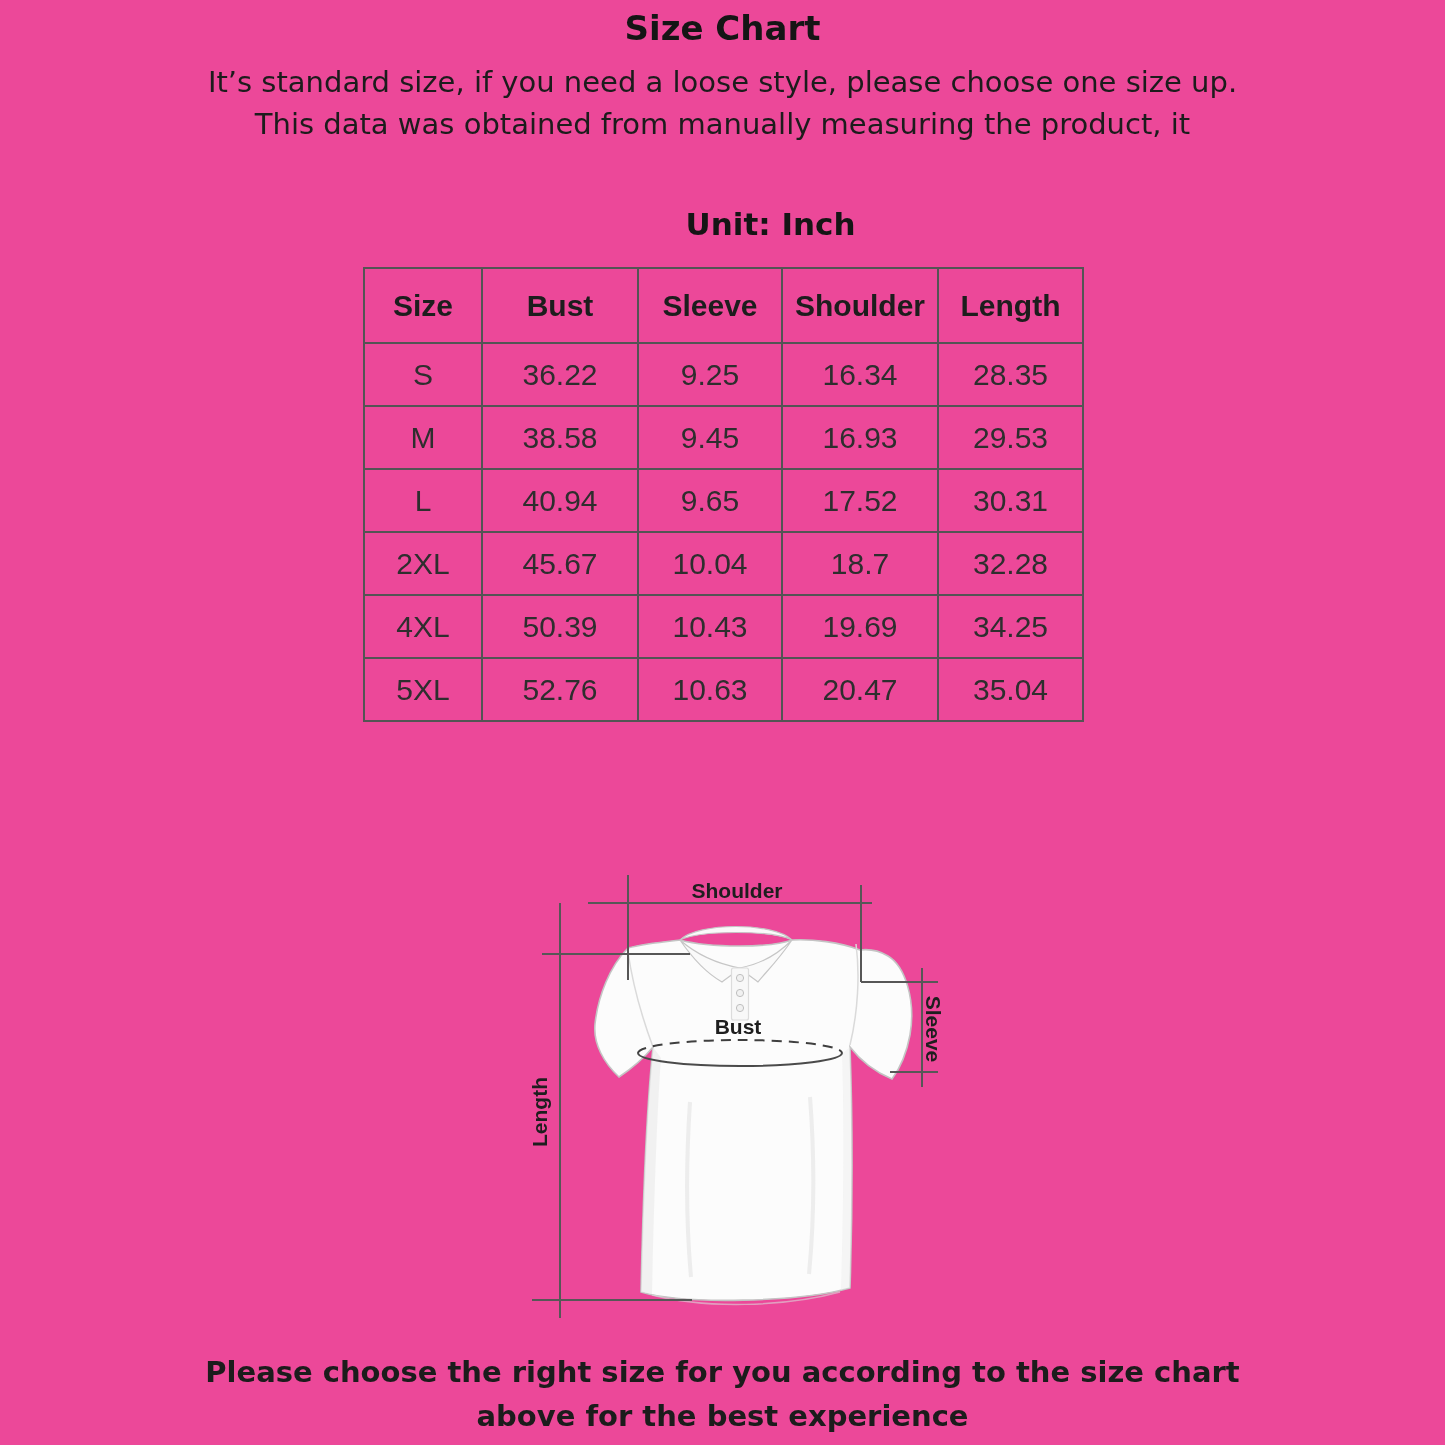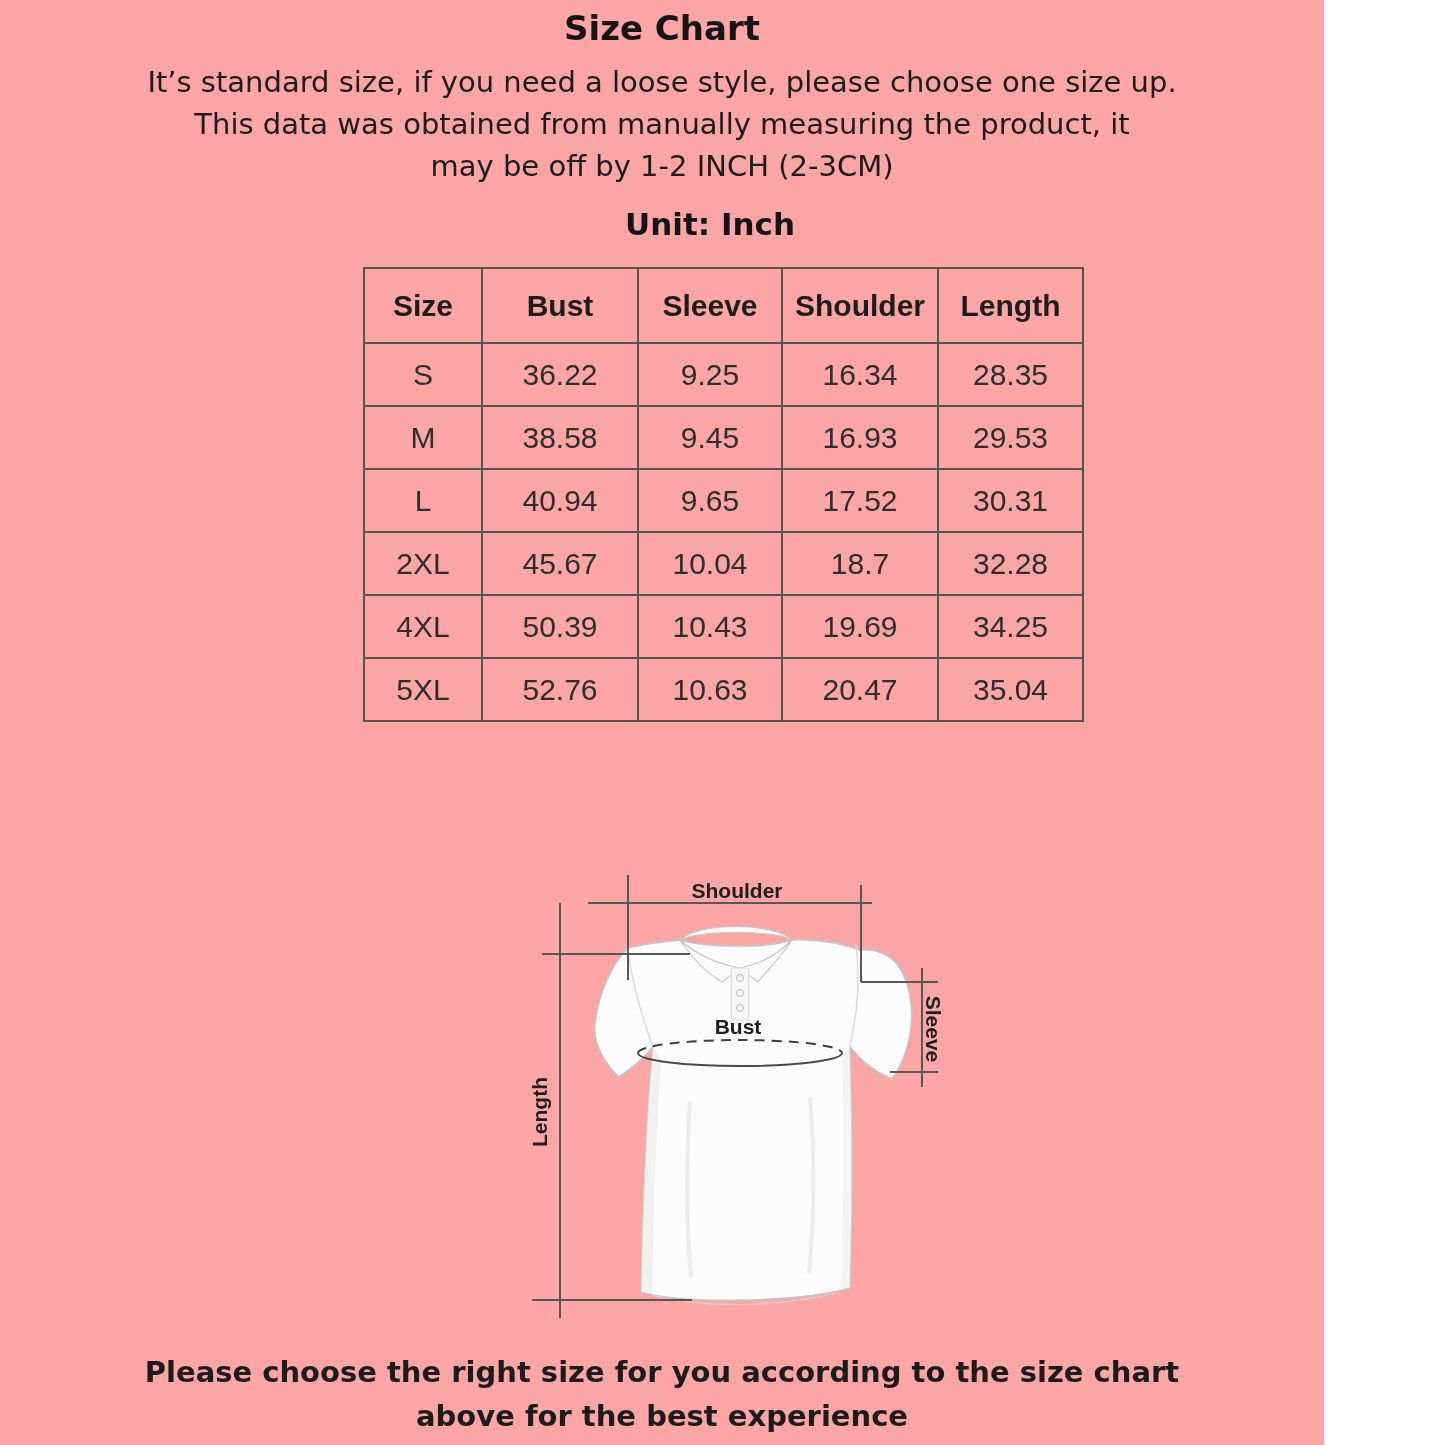--- a/index.html
+++ b/index.html
@@ -1,17 +1,17 @@
 <!DOCTYPE html>
 <html><head>
 <meta charset="utf-8">
 <style>
   html,body{margin:0;padding:0;background:#ffffff;}
   .canvas{
-    position:relative;width:1324px;height:1445px;background:#fca5a5;overflow:hidden;
+    position:relative;width:1445px;height:1445px;background:#ec4899;overflow:hidden;
     font-family:"DejaVu Sans",sans-serif;color:#1c1c1c;
   }
   .page-title{
     position:absolute;top:8px;left:0;width:100%;text-align:center;
     font-size:34px;font-weight:700;color:#151515;
   }
   .size-note{
     position:absolute;top:61px;left:0;width:100%;text-align:center;
     font-size:29px;font-weight:400;line-height:42px;color:#1c1c1c;
   }
@@ -56,21 +56,20 @@
 </head>
 <body>
 
 <div class="canvas">
 
   <div class="page-title">Size Chart</div>
 
   <div class="size-note">
     <div>It’s standard size, if you need a loose style, please choose one size up.</div>
     <div>This data was obtained from manually measuring the product, it</div>
-    <div>may be off by 1-2 INCH (2-3CM)</div>
   </div>
 
   <div class="unit-label">Unit: Inch</div>
 
   <table class="size-table">
     <colgroup>
       <col style="width:118px">
         <col style="width:156px">
         <col style="width:144px">
       <col style="width:156px">

